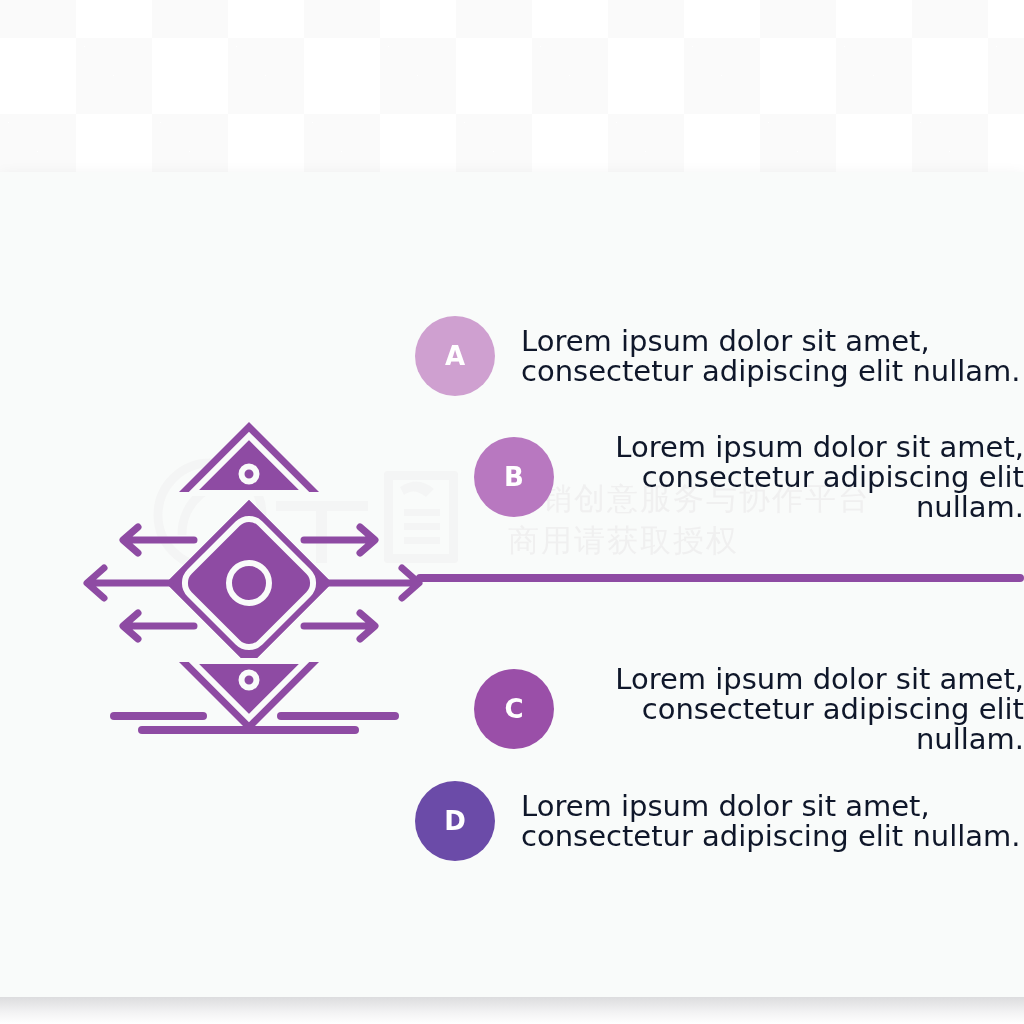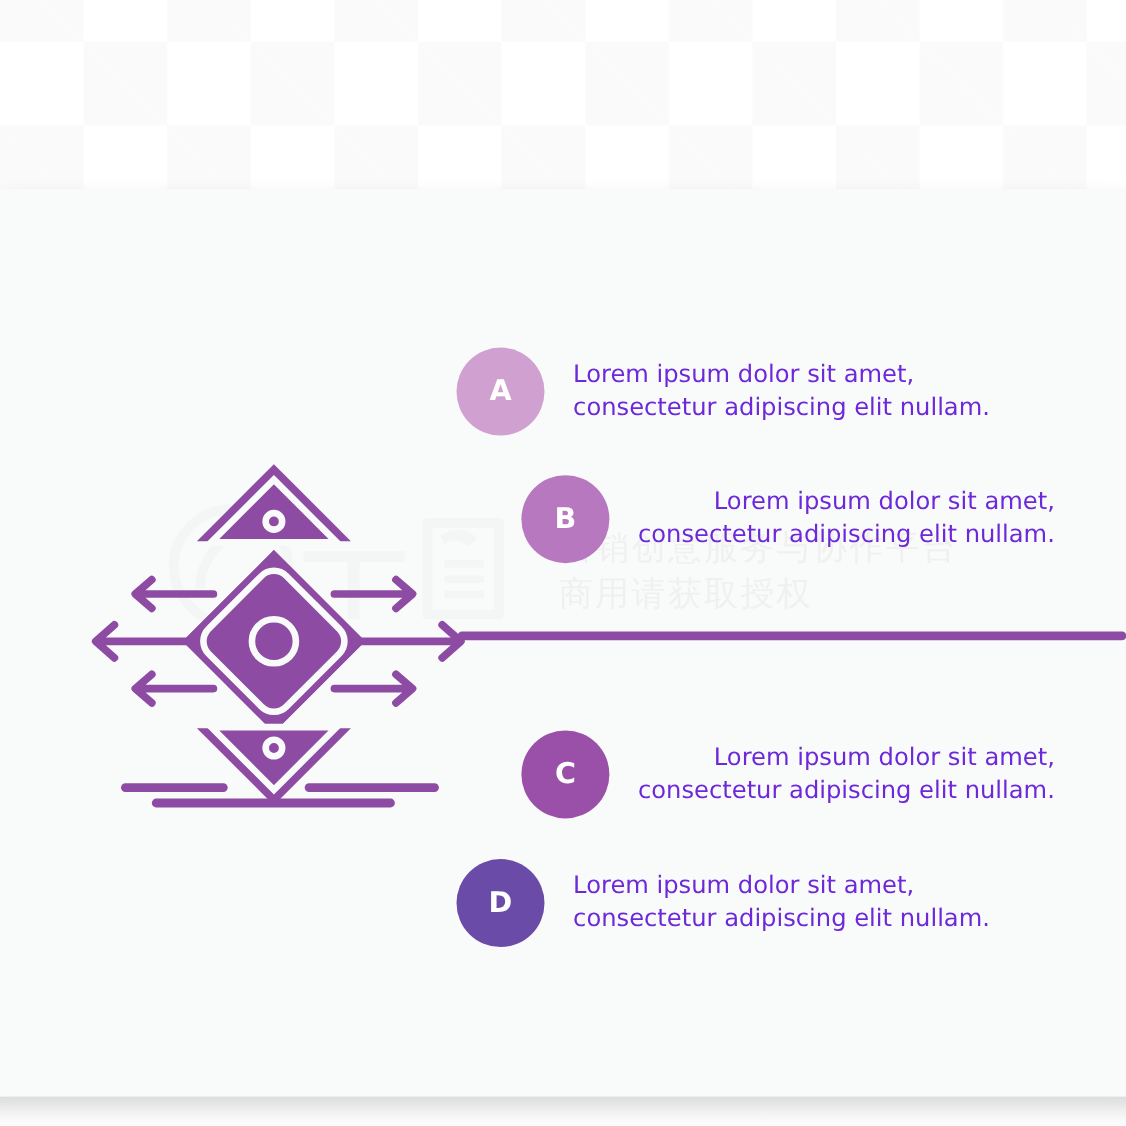--- a/index.html
+++ b/index.html
@@ -119,22 +119,22 @@
     display: flex;
     align-items: center;
     justify-content: center;
     color: #ffffff;
     font-size: 26px;
     font-weight: bold;
     font-family: "DejaVu Sans", sans-serif;
   }
 
   .row-text {
-    color: #6d28d9;
-    font-size: 22px;
+    color: #0f172a;
+    font-size: 29px;
     line-height: 30px;
     white-space: pre-line;
     font-family: "DejaVu Sans", sans-serif;
   }
 
   .row-a { left: 415px; top: 316px; }
   .row-a .row-text { margin-left: 26px; text-align: left; }
 
   .row-b { left: 474px; top: 432px; }
   .row-b .row-text { margin-left: 26px; text-align: right; }

